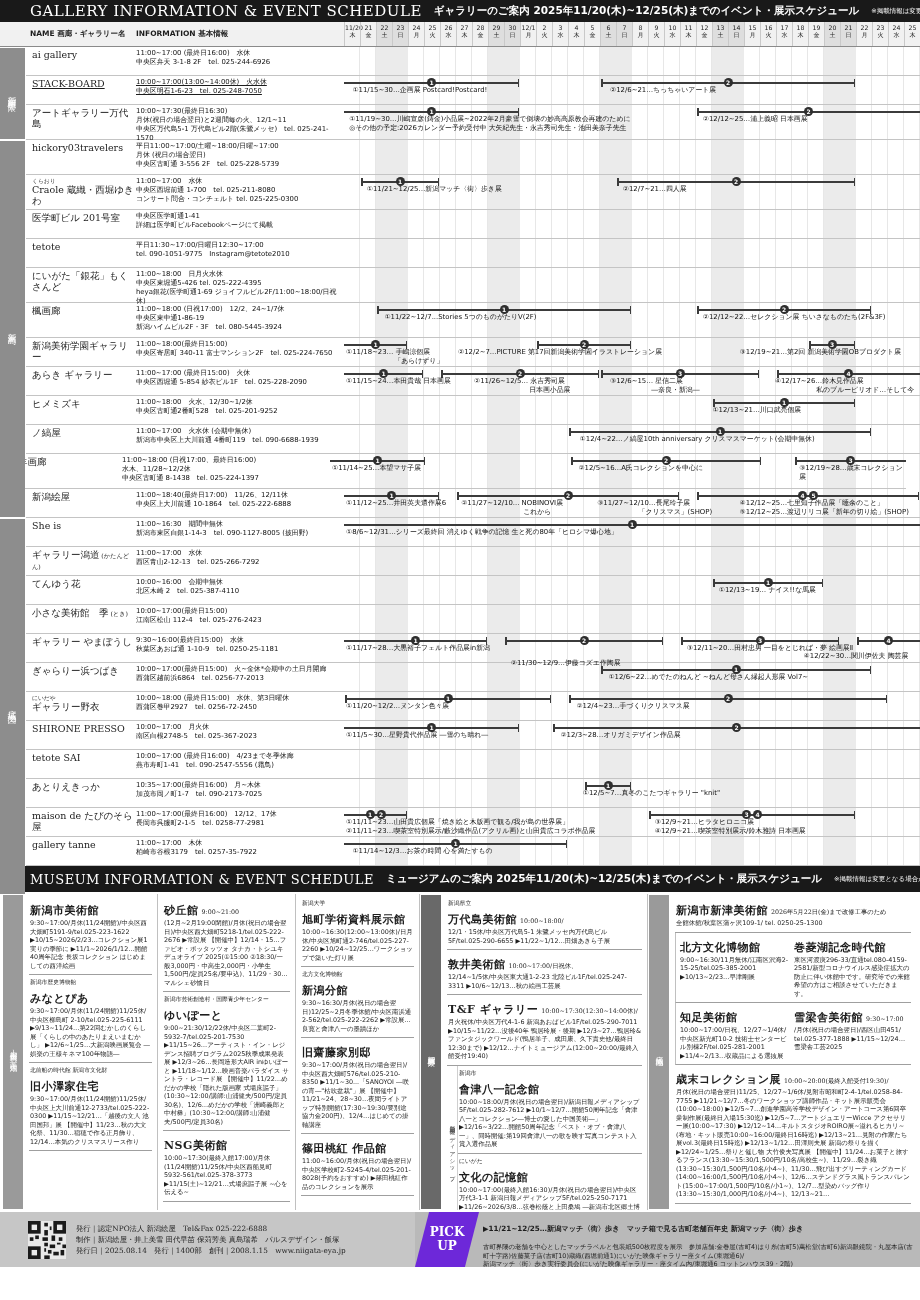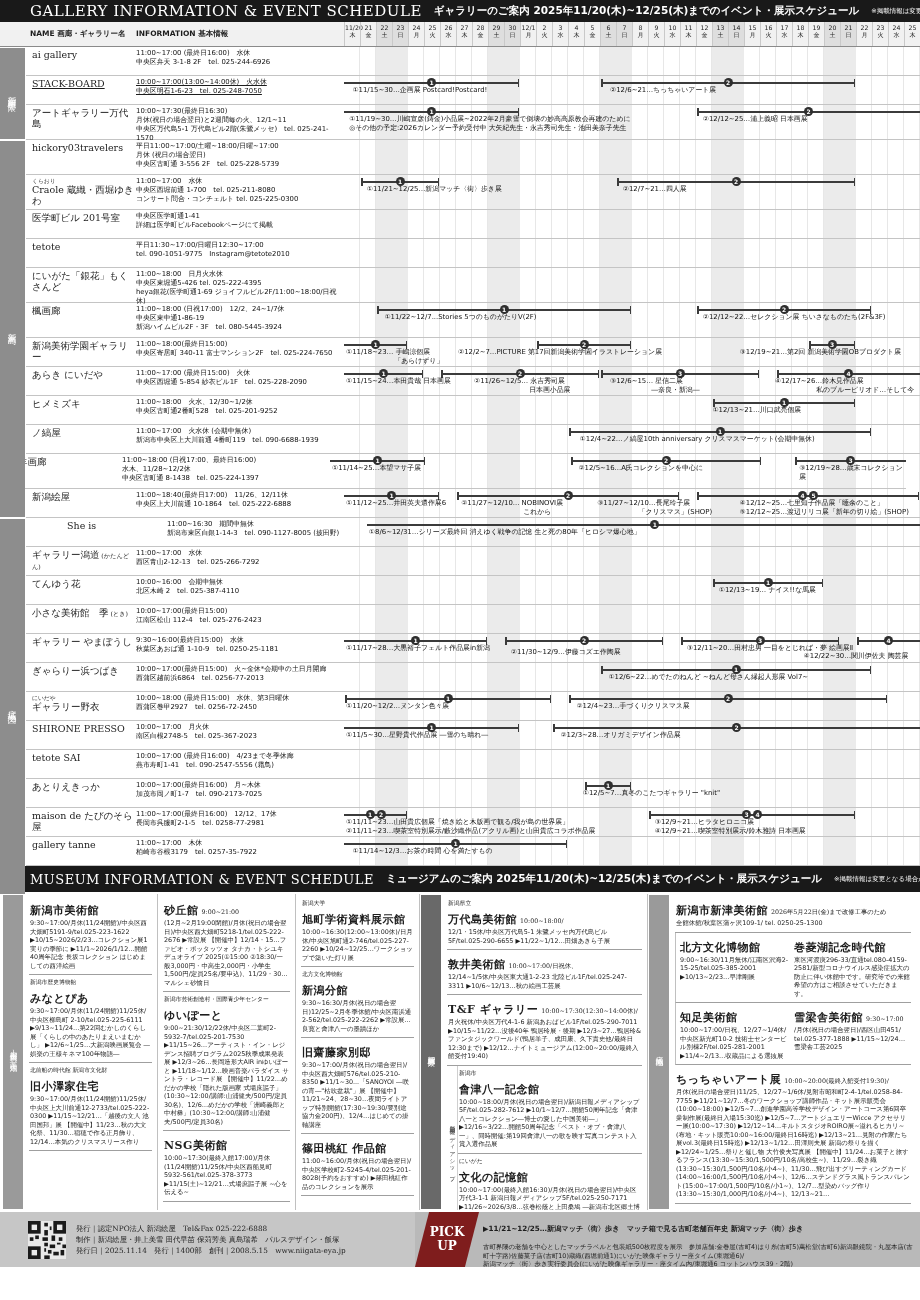--- a/index.html
+++ b/index.html
@@ -59,21 +59,21 @@
   .mbody{font-size:6.4px;line-height:1.33;margin-top:1px;white-space:pre-line}
   .minner{display:flex;border-top:1px solid #9f9f9f;margin-top:-1px}
   .vlab-in{width:11px;flex:none;writing-mode:vertical-rl;font-size:5.8px;color:#444;display:flex;
       align-items:center;justify-content:center;border-right:1px solid #cfcfcf;letter-spacing:1px}
   .istack{flex:1;min-width:0}
   
   .footer{height:55px;background:#c6c6c6;display:flex;align-items:center;padding:0 0 0 28px;gap:10px}
   .qr{width:38px;height:38px;flex:none}
   .pub{font-size:7.3px;line-height:1.55;font-family:"DejaVu Serif",serif;white-space:nowrap}
   .pickzone{margin-left:auto;display:flex;height:100%;width:505px;background:#b9b9b9}
-  .pick{width:64px;flex:none;background:#7f1d1d;color:#fff;clip-path:polygon(22% 0,100% 0,78% 100%,0 100%);
+  .pick{width:64px;flex:none;background:#6d28d9;color:#fff;clip-path:polygon(22% 0,100% 0,78% 100%,0 100%);
       display:flex;flex-direction:column;align-items:center;justify-content:center;
       font-family:"DejaVu Serif",serif;font-size:12px;font-weight:bold;line-height:1.15}
   .picktext{flex:1;padding:3px 6px 0 4px;font-size:6.4px;line-height:1.35;white-space:pre-line;overflow:hidden}
   .picktext .pt1{font-weight:bold;font-size:7.2px;display:block;margin-bottom:1px;white-space:pre-line}
 </style>
 </head>
 <body>
 
 <div class="page">
 
@@ -396,21 +396,21 @@
             <span class="tick r"></span>
             <span class="mk" style="left: calc(50% - 4.5px);">3</span>
           </div>
           <div class="tx" style="left: 2px; top: 10px;">①11/18~23… 手嶋涼個展
 　　　　　　　「あらけずり」</div>
           <div class="tx" style="left: 114px; top: 10px;">②12/2~7...PICTURE 第17回新潟美術学園イラストレーション展</div>
           <div class="tx" style="left: 395.6px; top: 10px;">③12/19~21…第2回 新潟美術学園OBプロダクト展</div>
         </div>
       </div>
       <div class="grow" style="height: 29px;">
-        <div class="gname">あらき にいだや</div>
+        <div class="gname">あらき ギャラリー</div>
         <div class="ginfo">
           <div>11:00~17:00 (最終日15:00)　火休</div>
           <div>中央区西堀通 5-854 紗衣ビル1F　tel. 025-228-2090</div>
         </div>
         <div class="gtl">
           <div class="bar" style="left: 0px; width: 79px;">
             <span class="tick r"></span>
             <span class="mk" style="left: calc(50% - 4.5px);">1</span>
           </div>
           <div class="bar" style="left: 97px; width: 158px;">
@@ -517,21 +517,21 @@
           <div class="tx" style="left: 2px; top: 10px;">①11/12~25…井田英夫遺作展6</div>
           <div class="tx" style="left: 117.2px; top: 10px;">②11/27~12/10... NOBINOVI展
 　　　　　　　　　これから</div>
           <div class="tx" style="left: 253.2px; top: 10px;">③11/27~12/10…長尾玲子展
 　　　　　　「クリスマス」(SHOP)</div>
           <div class="tx" style="left: 395.6px; top: 10px;">④12/12~25…七里知子作品展「睡余のこと」
 ⑤12/12~25…渡辺リリコ展「新年の切り絵」(SHOP)</div>
         </div>
       </div>
       <div class="sideblock" style="top: 94px; height: 376px;">新潟島</div>
-      <div class="grow" style="height: 29px; padding-left: 35px;">
+      <div class="grow" style="height: 29px;">
         <div class="gname">She is</div>
         <div class="ginfo">
           <div>11:00~16:30　期間中無休</div>
           <div>新潟市東区白銀1-14-3　tel. 090-1127-8005 (披田野)</div>
         </div>
         <div class="gtl">
           <div class="bar" style="left: 0px; width: 576px;">
             <span class="mk" style="left: calc(50% - 4.5px);">1</span>
           </div>
           <div class="tx" style="left: 2px; top: 10px;">①8/6~12/31…シリーズ最終回 消えゆく戦争の記憶 生と死の80年「ヒロシマ爆心地」</div>
@@ -587,21 +587,21 @@
           <div class="bar" style="left: 337px; width: 158px;">
             <span class="tick l"></span>
             <span class="tick r"></span>
             <span class="mk" style="left: calc(50% - 4.5px);">3</span>
           </div>
           <div class="bar" style="left: 513px; width: 63px;">
             <span class="tick l"></span>
             <span class="mk" style="left: calc(50% - 4.5px);">4</span>
           </div>
           <div class="tx" style="left: 2px; top: 10px;">①11/17~28…大黒裕子フェルト作品展in新潟</div>
-          <div class="tx" style="left: 166.8px; top: 14px;">②11/30~12/9…伊藤コズエ作陶展</div>
+          <div class="tx" style="left: 166.8px; top: 25px;">②11/30~12/9…伊藤コズエ作陶展</div>
           <div class="tx" style="left: 342.8px; top: 10px;">③12/11~20…田村忠男 一目をとじれば・夢 絵画展Ⅱ</div>
           <div class="tx" style="left: 459.6px; top: 18px;">④12/22~30…関川伊佐夫 陶芸展</div>
         </div>
       </div>
       <div class="grow" style="height: 29px;">
         <div class="gname">ぎゃらりー浜つばき</div>
         <div class="ginfo">
           <div>10:00~17:00(最終日15:00)　火~金休*会期中の土日月開廊</div>
           <div>西蒲区越前浜6864　tel. 0256-77-2013</div>
         </div>
@@ -658,21 +658,21 @@
         <div class="gname">tetote SAI</div>
         <div class="ginfo">
           <div>10:00~17:00 (最終日16:00)　4/23まで冬季休廊</div>
           <div>燕市寿町1-41　tel. 090-2547-5556 (霜鳥)</div>
         </div>
         <div class="gtl"></div>
       </div>
       <div class="grow" style="height: 29px;">
         <div class="gname">あとりえきっか</div>
         <div class="ginfo">
-          <div>10:00~17:00(最終日16:00)　月~木休</div>
+          <div>10:35~17:00(最終日16:00)　月~木休</div>
           <div>加茂市岡ノ町1-7　tel. 090-2173-7025</div>
         </div>
         <div class="gtl">
           <div class="bar" style="left: 241px; width: 46px;">
             <span class="tick l"></span>
             <span class="tick r"></span>
             <span class="mk" style="left: calc(50% - 4.5px);">1</span>
           </div>
           <div class="tx" style="left: 238.8px; top: 10px;">①12/5~7…真冬のこたつギャラリー "knit"</div>
         </div>
@@ -816,21 +816,21 @@
         </div>
         <div class="mcard half">
           <div class="mtitle"><span class="mnm">知足美術館</span></div>
           <div class="mbody">10:00~17:00/日祝、12/27~1/4休/中央区新光町10-2 技術士センタービル別棟2F/tel.025-281-2001 ▶11/4~2/13…収蔵品による選抜展</div>
         </div>
         <div class="mcard half">
           <div class="mtitle"><span class="mnm">雪梁舎美術館</span><span class="mtime">9:30~17:00</span></div>
           <div class="mbody">/月休(祝日の場合翌日)/西区山田451/ tel.025-377-1888 ▶11/15~12/24…雪梁舎工芸2025</div>
         </div>
         <div class="mcard">
-          <div class="mtitle"><span class="mnm">ちっちゃいアート展</span><span class="mtime">10:00~20:00(最終入館受付19:30)/</span></div>
+          <div class="mtitle"><span class="mnm">歳末コレクション展</span><span class="mtime">10:00~20:00(最終入館受付19:30)/</span></div>
           <div class="mbody">月休(祝日の場合翌日)11/25、12/27~1/6休/見附市昭和町2-4-1/tel.0258-84-7755 ▶11/21~12/7…冬のワークショップ講師作品・キット展示販売会(10:00~18:00) ▶12/5~7…創進学園高等学校デザイン・アートコース第6回卒業制作展(最終日入場15:30迄) ▶12/5~7…アートジュエリーWicce アクセサリー展(10:00~17:30) ▶12/12~14…キルトスタジオROIRO展~溢れるヒカリ~(布地・キット販売10:00~16:00/最終日16時迄) ▶12/13~21…見附の作家たち展vol.3(最終日15時迄) ▶12/13~1/12…田澤則夫展 新潟の祭りを描く ▶12/24~1/25…祭りと催し物 大竹俊夫写真展 【開催中】11/24…お菓子と旅するフランス(13:30~15:30/1,500円/10名/高校生~)、11/29…裂き織(13:30~15:30/1,500円/10名/小4~)、11/30…飛び出すグリーティングカード(14:00~16:00/1,500円/10名/小4~)、12/6…ステンドグラス風トランスパレント(15:00~17:00/1,500円/10名/小1~)、12/7…型染めバッグ作り(13:30~15:30/1,000円/10名/小4~)、12/13~21…</div>
         </div>
       </div>
     </div>
 
   <div class="footer">
     <svg class="qr" viewBox="0 0 21 21">
       <rect width="21" height="21" fill="#e9e9e9"></rect>
       <g fill="#1a1a1a">
         <rect x="0" y="0" width="7" height="7"></rect>
@@ -856,21 +856,21 @@
       </g>
       <g fill="#e9e9e9">
           <rect x="2" y="2" width="3" height="3"></rect>
           <rect x="16" y="2" width="3" height="3"></rect>
           <rect x="2" y="16" width="3" height="3"></rect>
         </g>
     </svg>
     <div class="pub">
       <div>発行｜認定NPO法人 新潟絵屋　Tel&amp;Fax 025-222-6888</div>
       <div>制作｜新潟絵屋・井上美雪 田代早苗 保苅芳美 真島瑞希　パルスデザイン・飯塚</div>
-      <div>発行日｜2025.11.14　発行｜1400部　創刊｜2008.5.15　www.niigata-eya.jp</div>
+      <div>発行日｜2025.08.14　発行｜1400部　創刊｜2008.1.15　www.niigata-eya.jp</div>
     </div>
     <div class="pickzone">
       <div class="pick">
           <span>PICK</span>
           <span>UP</span>
         </div>
       <div class="picktext">
         <span class="pt1">▶11/21~12/25…新潟マッチ〈街〉歩き　マッチ箱で見る古町老舗百年史 新潟マッチ〈街〉歩き</span>
         <span>古町界隈の老舗を中心としたマッチラベルと包装紙500枚程度を展示　参加店舗:金巻屋(古町4)はり糸(古町5)萬松堂(古町6)新潟眼鏡院・丸屋本店(古町十字路)佐藤菓子店(古町10)蔵織(西堀前通1)にいがた映像ギャラリー座タイム(東堀通6)/
 新潟マッチ〈街〉歩き実行委員会(にいがた映像ギャラリー・座タイム内/東堀通6 コットンハウス39・2階)</span>

